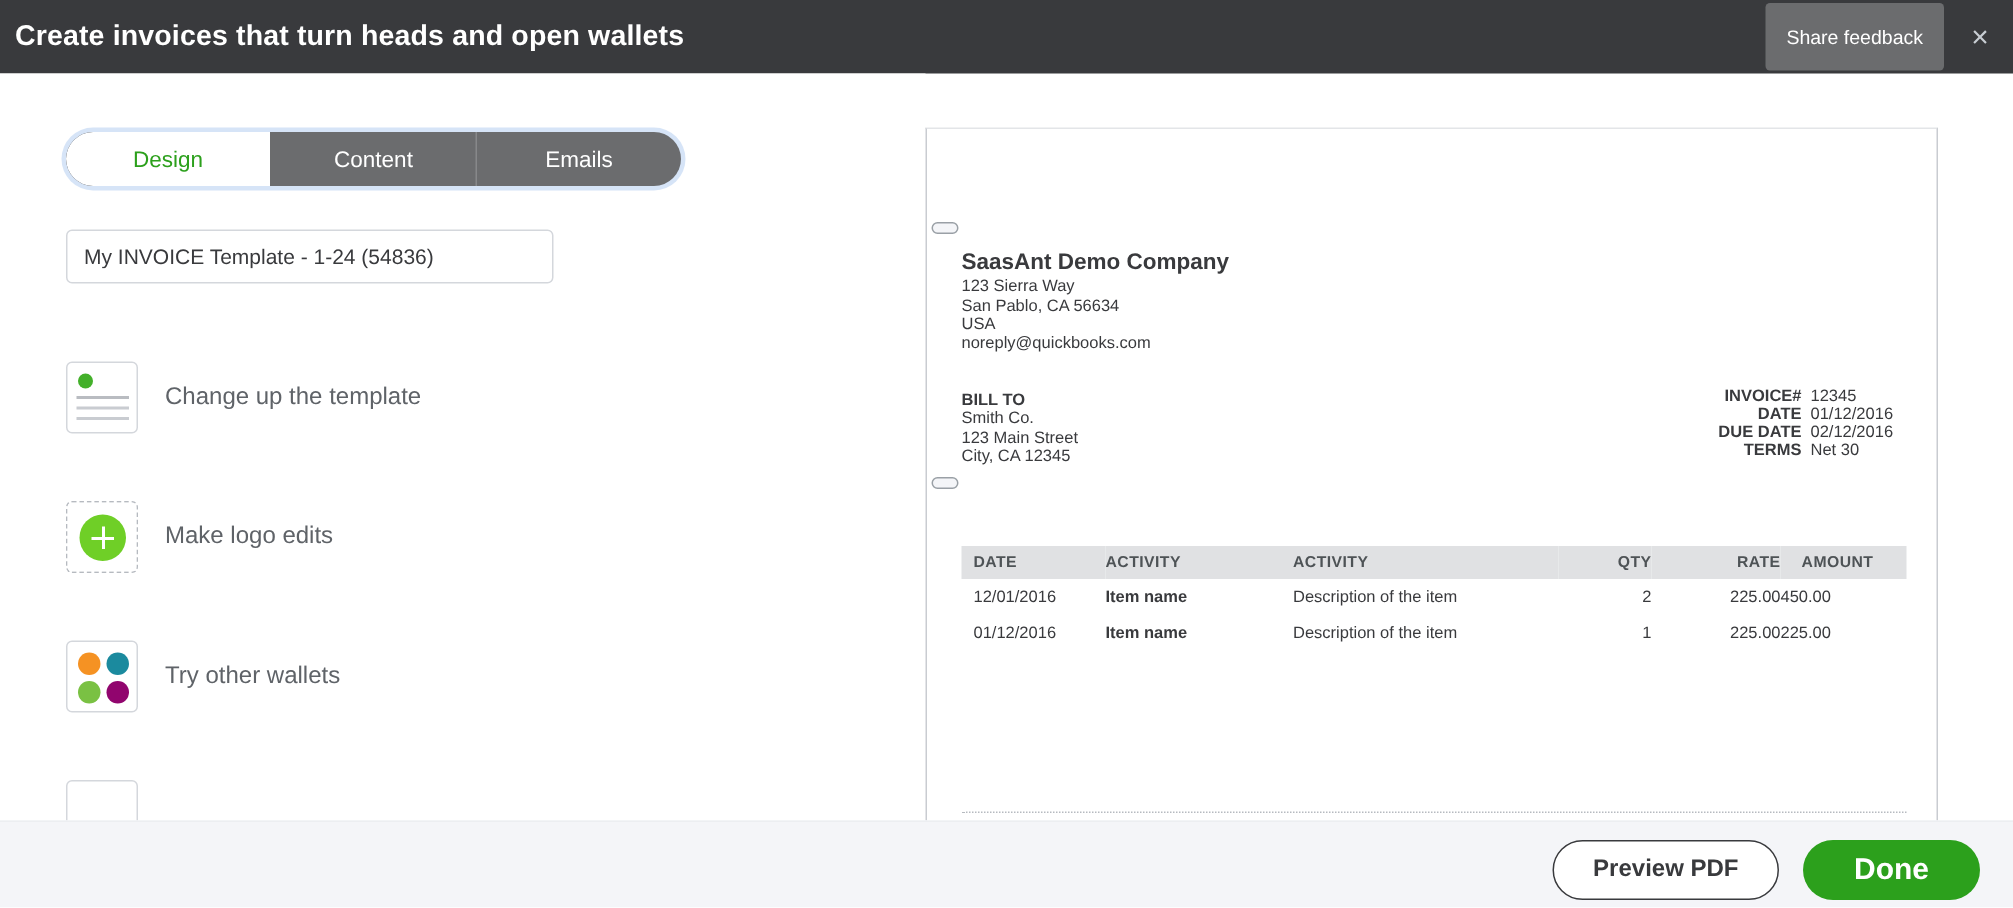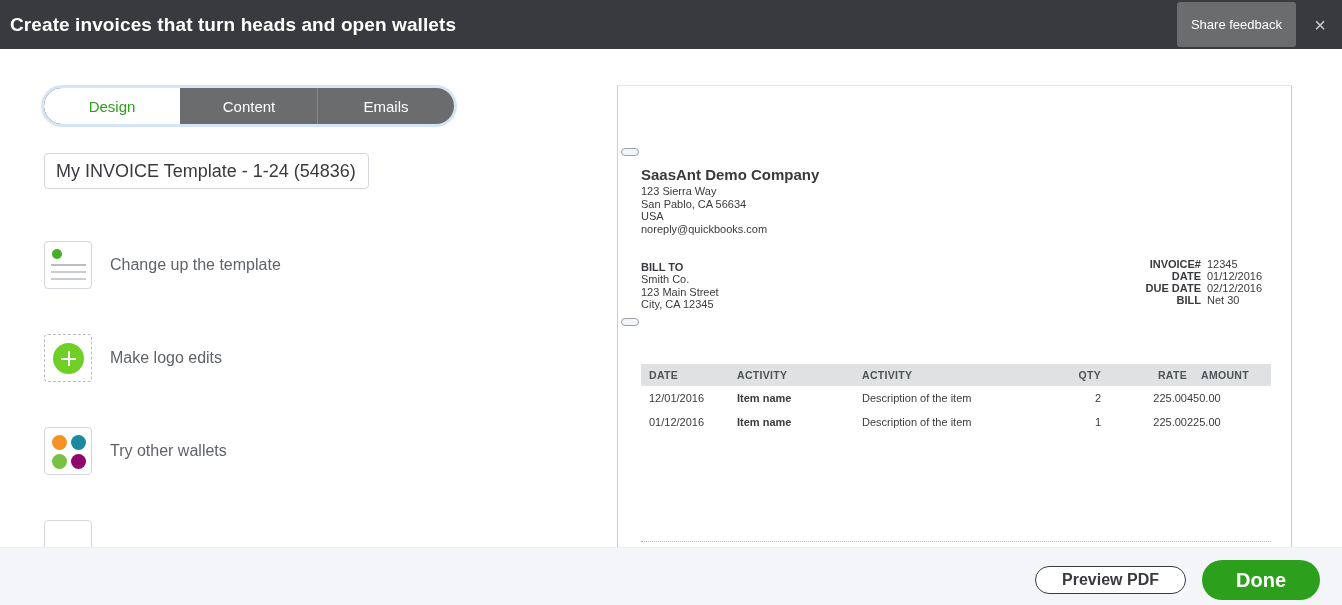--- a/index.html
+++ b/index.html
@@ -54,21 +54,21 @@
   .tab:last-child { border-right: none; }
   .tab.active {
     background: #ffffff; color: #2ca01c; font-weight: normal;
     border-radius: 18px 0 0 18px; border-right: 1px solid #6b6c6e;
   }
 
   .name-input {
     position: absolute; left: 44px; top: 104px;
     width: 325px; height: 36px;
     border: 1px solid #d4d7dc; border-radius: 4px;
-    padding: 0 11px; font-size: 18px; color: #393a3d;
+    padding: 0 11px; font-size: 14px; color: #393a3d;
     font-family: "Liberation Sans", sans-serif; background: #fff;
   }
 
   .option-list { position: absolute; left: 44px; top: 192px; width: 500px; }
   .option-row {
     display: flex; align-items: center; height: 48px; margin-bottom: 45px; cursor: pointer;
   }
   .option-label { font-size: 16px; color: #5f6368; margin-left: 18px; white-space: nowrap; }
 
   .icon-box {
@@ -154,21 +154,21 @@
   
   .footer {
     position: absolute; left: 0; top: 547px; width: 1342px; height: 58px;
     background: #f4f5f8; border-top: 1px solid #eceef1;
   }
   .footer-actions {
     position: absolute; right: 22px; top: 12px; display: flex; align-items: center; gap: 16px;
   }
   .btn-preview {
     background: #ffffff; color: #393a3d; font-size: 16px; font-weight: bold;
-    border: 1px solid #393a3d; border-radius: 20px; height: 28px; padding: 0 26px;
+    border: 1px solid #393a3d; border-radius: 20px; height: 40px; padding: 0 26px;
     cursor: pointer; font-family: "Liberation Sans", sans-serif; white-space: nowrap;
   }
   .btn-done {
     background: #2ca01c; color: #ffffff; font-size: 20px; font-weight: bold;
     border: none; border-radius: 20px; height: 40px; padding: 0 34px;
     cursor: pointer; font-family: "Liberation Sans", sans-serif; white-space: nowrap;
   }
 </style>
 </head>
 <body>
@@ -248,21 +248,21 @@
         <div class="bill-to-lines">Smith Co.</div>
         <div class="bill-to-lines">123 Main Street</div>
         <div class="bill-to-lines">City, CA 12345</div>
       </div>
 
       <div class="meta">
         <div class="meta-labels">
           <div>INVOICE#</div>
           <div>DATE</div>
           <div>DUE DATE</div>
-          <div>BILL</div>
+          <div>TERMS</div>
         </div>
         <div class="meta-values">
           <div>12345</div>
           <div>01/12/2016</div>
           <div>02/12/2016</div>
           <div>Net 30</div>
         </div>
       </div>
 
       <table class="inv-table">

